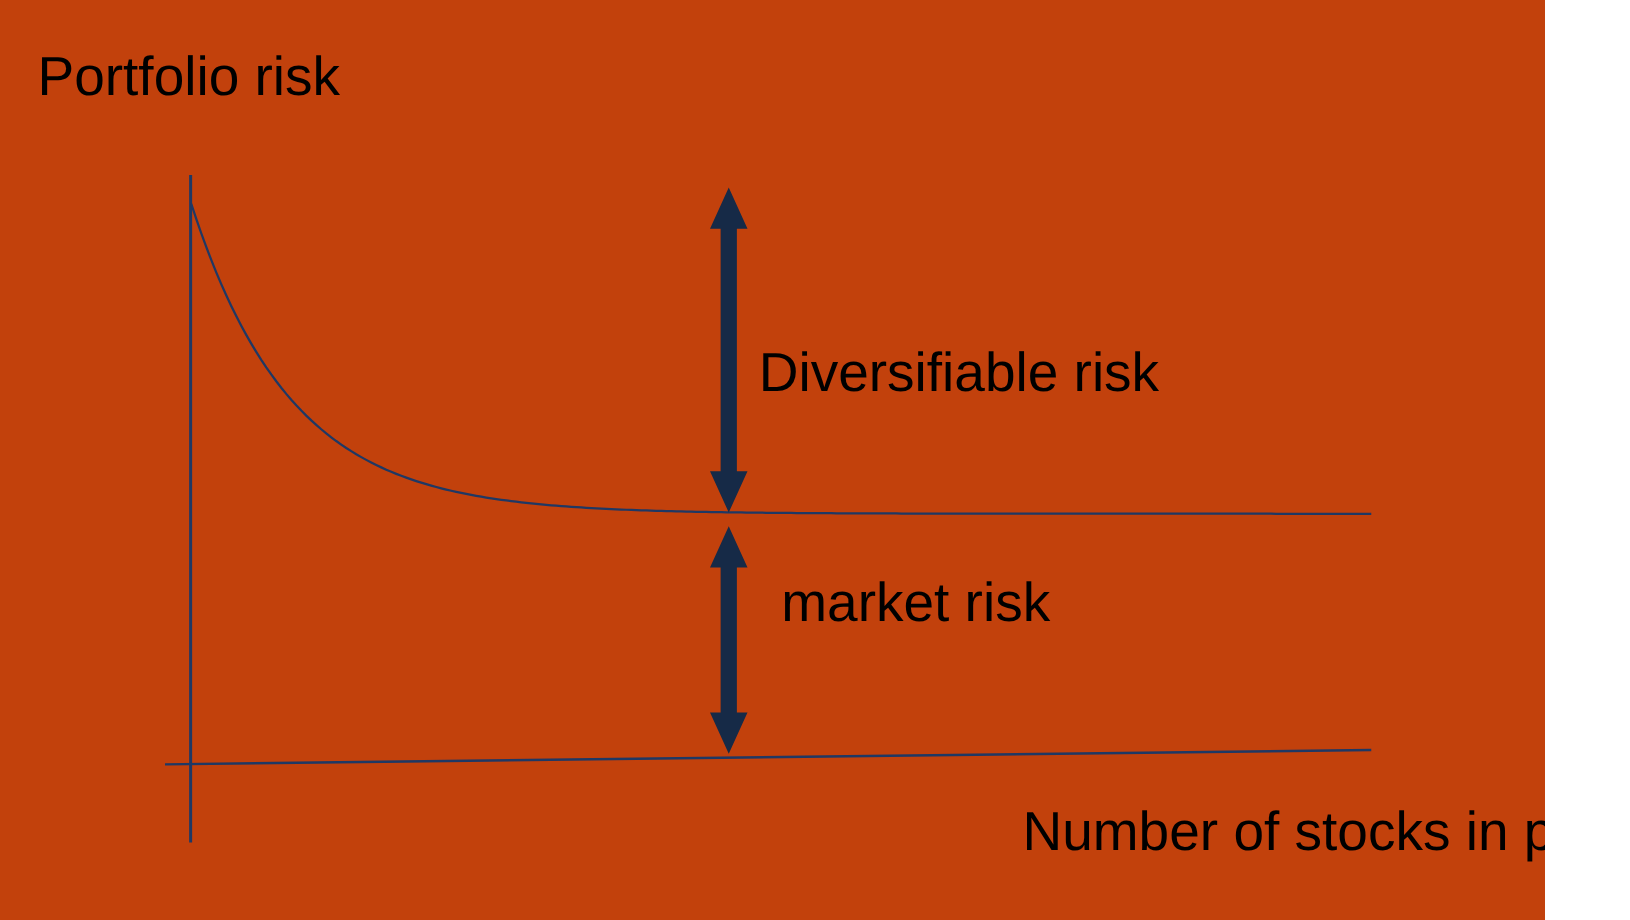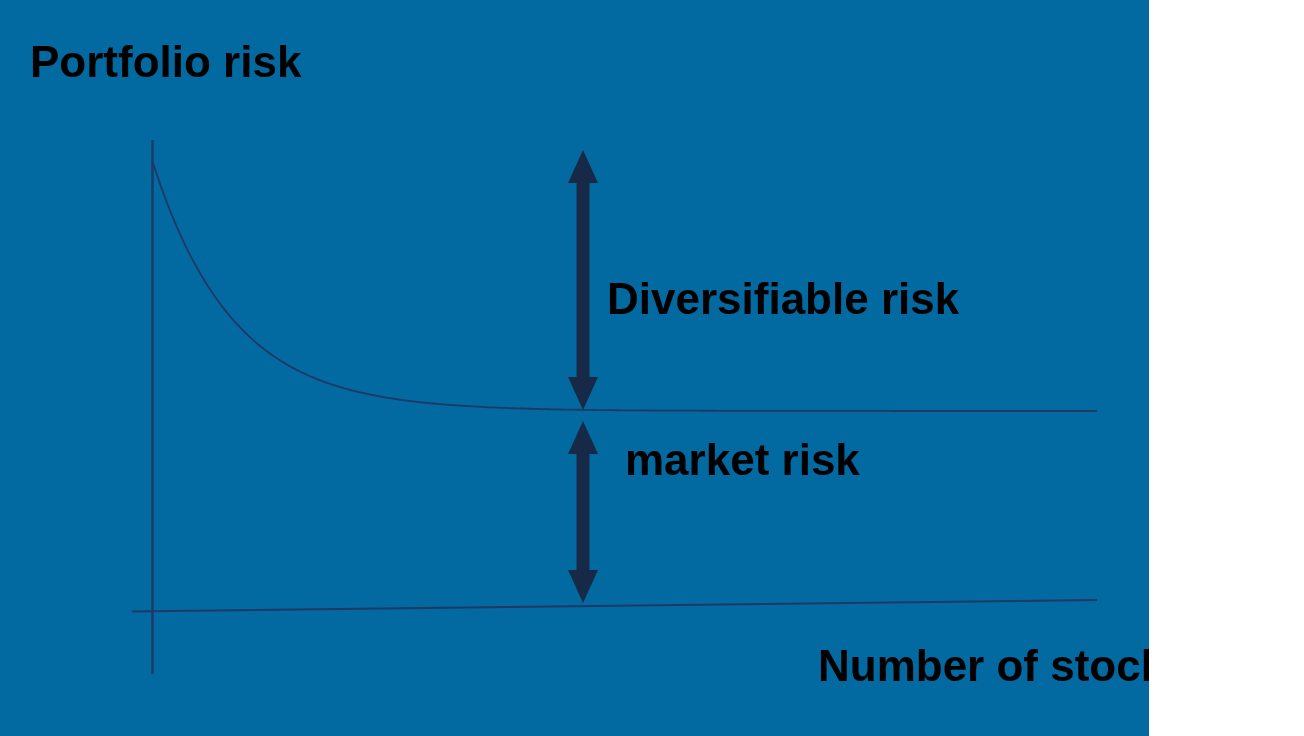--- a/index.html
+++ b/index.html
@@ -2,27 +2,26 @@
 <html><head>
 <meta charset="utf-8">
 <style>
   html, body {
     margin: 0;
     padding: 0;
     background: #ffffff;
   }
   .canvas {
     position: relative;
-    width: 1149px;
+    width: 1236px;
     height: 736px;
-    background: #0369a1;
+    background: #c2410c;
     overflow: hidden;
     font-family: "Liberation Sans", sans-serif;
     color: #000000;
-    font-weight: bold;
   }
   .fig-svg {
     position: absolute;
     left: 0;
     top: 0;
     width: 1304px;
     height: 736px;
   }
   .lbl {
     position: absolute;
@@ -30,21 +29,21 @@
     line-height: 1;
     white-space: pre;
     color: #000000;
   }
   .lbl.title {
     line-height: 1.12;
     white-space: normal;
   }
   #y-axis-title { left: 30px; top: 37px; width: 480px; }
   #diversifiable-label { left: 607px; top: 277px; text-align: right; }
-  #market-label { left: 625px; top: 438px; }
+  #market-label { left: 625px; top: 461px; }
   #x-axis-title { left: 818px; top: 644px; width: 600px; }
 </style>
 </head>
 <body>
 
 <div class="canvas">
 
   <svg class="fig-svg" id="fig-svg" viewBox="0 0 1304 736" xmlns="http://www.w3.org/2000/svg">
       <line x1="152.5" y1="140" x2="152.5" y2="674" stroke="#1f3864" stroke-width="2.4"></line>
       <path d="M 153 163 L 157.0 175.10 L 161.0 186.60 L 165.0 197.54 L 169.0 207.95 L 173.0 217.86 L 177.0 227.28 L 181.0 236.24 L 185.0 244.76 L 189.0 252.87 L 193.0 260.58 L 197.0 267.92 L 201.0 274.89 L 205.0 281.53 L 209.0 287.85 L 213.0 293.85 L 217.0 299.57 L 221.0 305.00 L 225.0 310.17 L 229.0 315.09 L 233.0 319.77 L 237.0 324.22 L 241.0 328.45 L 245.0 332.47 L 249.0 336.30 L 253.0 339.95 L 257.0 343.41 L 261.0 346.71 L 265.0 349.84 L 269.0 352.83 L 273.0 355.66 L 277.0 358.36 L 281.0 360.93 L 285.0 363.37 L 289.0 365.69 L 293.0 367.90 L 297.0 370.01 L 301.0 372.01 L 305.0 373.91 L 309.0 375.72 L 313.0 377.44 L 317.0 379.07 L 321.0 380.63 L 325.0 382.11 L 329.0 383.52 L 333.0 384.86 L 337.0 386.14 L 341.0 387.35 L 345.0 388.50 L 349.0 389.60 L 353.0 390.64 L 357.0 391.64 L 361.0 392.58 L 365.0 393.48 L 369.0 394.33 L 373.0 395.15 L 377.0 395.92 L 381.0 396.65 L 385.0 397.35 L 389.0 398.02 L 393.0 398.65 L 397.0 399.25 L 401.0 399.83 L 405.0 400.37 L 409.0 400.89 L 413.0 401.38 L 417.0 401.85 L 421.0 402.30 L 425.0 402.72 L 429.0 403.13 L 433.0 403.51 L 437.0 403.88 L 441.0 404.22 L 445.0 404.55 L 449.0 404.87 L 453.0 405.17 L 457.0 405.45 L 461.0 405.72 L 465.0 405.98 L 469.0 406.22 L 473.0 406.46 L 477.0 406.68 L 481.0 406.89 L 485.0 407.09 L 489.0 407.28 L 493.0 407.46 L 497.0 407.63 L 501.0 407.80 L 505.0 407.96 L 509.0 408.10 L 513.0 408.24 L 517.0 408.38 L 521.0 408.51 L 525.0 408.63 L 529.0 408.74 L 533.0 408.85 L 537.0 408.96 L 541.0 409.06 L 545.0 409.15 L 549.0 409.24 L 553.0 409.33 L 557.0 409.41 L 561.0 409.49 L 565.0 409.56 L 569.0 409.63 L 573.0 409.70 L 577.0 409.76 L 581.0 409.82 L 585.0 409.88 L 589.0 409.93 L 593.0 409.99 L 597.0 410.04 L 601.0 410.08 L 605.0 410.13 L 609.0 410.17 L 613.0 410.21 L 617.0 410.25 L 621.0 410.29 L 625.0 410.32 L 629.0 410.35 L 633.0 410.39 L 637.0 410.42 L 641.0 410.44 L 645.0 410.47 L 649.0 410.50 L 653.0 410.52 L 657.0 410.54 L 661.0 410.57 L 665.0 410.59 L 669.0 410.61 L 673.0 410.63 L 677.0 410.65 L 681.0 410.66 L 685.0 410.68 L 689.0 410.69 L 693.0 410.71 L 697.0 410.72 L 701.0 410.74 L 705.0 410.75 L 709.0 410.76 L 713.0 410.77 L 717.0 410.78 L 721.0 410.80 L 725.0 410.81 L 729.0 410.81 L 733.0 410.82 L 737.0 410.83 L 741.0 410.84 L 745.0 410.85 L 749.0 410.86 L 753.0 410.86 L 757.0 410.87 L 761.0 410.88 L 765.0 410.88 L 769.0 410.89 L 773.0 410.89 L 777.0 410.90 L 781.0 410.90 L 785.0 410.91 L 789.0 410.91 L 793.0 410.92 L 797.0 410.92 L 801.0 410.92 L 805.0 410.93 L 809.0 410.93 L 813.0 410.94 L 817.0 410.94 L 821.0 410.94 L 825.0 410.94 L 829.0 410.95 L 833.0 410.95 L 837.0 410.95 L 841.0 410.95 L 845.0 410.96 L 849.0 410.96 L 853.0 410.96 L 857.0 410.96 L 861.0 410.96 L 865.0 410.97 L 869.0 410.97 L 873.0 410.97 L 877.0 410.97 L 881.0 410.97 L 885.0 410.97 L 889.0 410.97 L 893.0 410.98 L 897.0 410.98 L 901.0 410.98 L 905.0 410.98 L 909.0 410.98 L 913.0 410.98 L 917.0 410.98 L 921.0 410.98 L 925.0 410.98 L 929.0 410.98 L 933.0 410.99 L 937.0 410.99 L 941.0 410.99 L 945.0 410.99 L 949.0 410.99 L 953.0 410.99 L 957.0 410.99 L 961.0 410.99 L 965.0 410.99 L 969.0 410.99 L 973.0 410.99 L 977.0 410.99 L 981.0 410.99 L 985.0 410.99 L 989.0 410.99 L 993.0 410.99 L 997.0 410.99 L 1001.0 410.99 L 1005.0 410.99 L 1009.0 410.99 L 1013.0 410.99 L 1017.0 410.99 L 1021.0 411.00 L 1025.0 411.00 L 1029.0 411.00 L 1033.0 411.00 L 1037.0 411.00 L 1041.0 411.00 L 1045.0 411.00 L 1049.0 411.00 L 1053.0 411.00 L 1057.0 411.00 L 1061.0 411.00 L 1065.0 411.00 L 1069.0 411.00 L 1073.0 411.00 L 1077.0 411.00 L 1081.0 411.00 L 1085.0 411.00 L 1089.0 411.00 L 1093.0 411.00 L 1097.0 411.00 L 1097 411" fill="none" stroke="#1f3864" stroke-width="1.8"></path>

